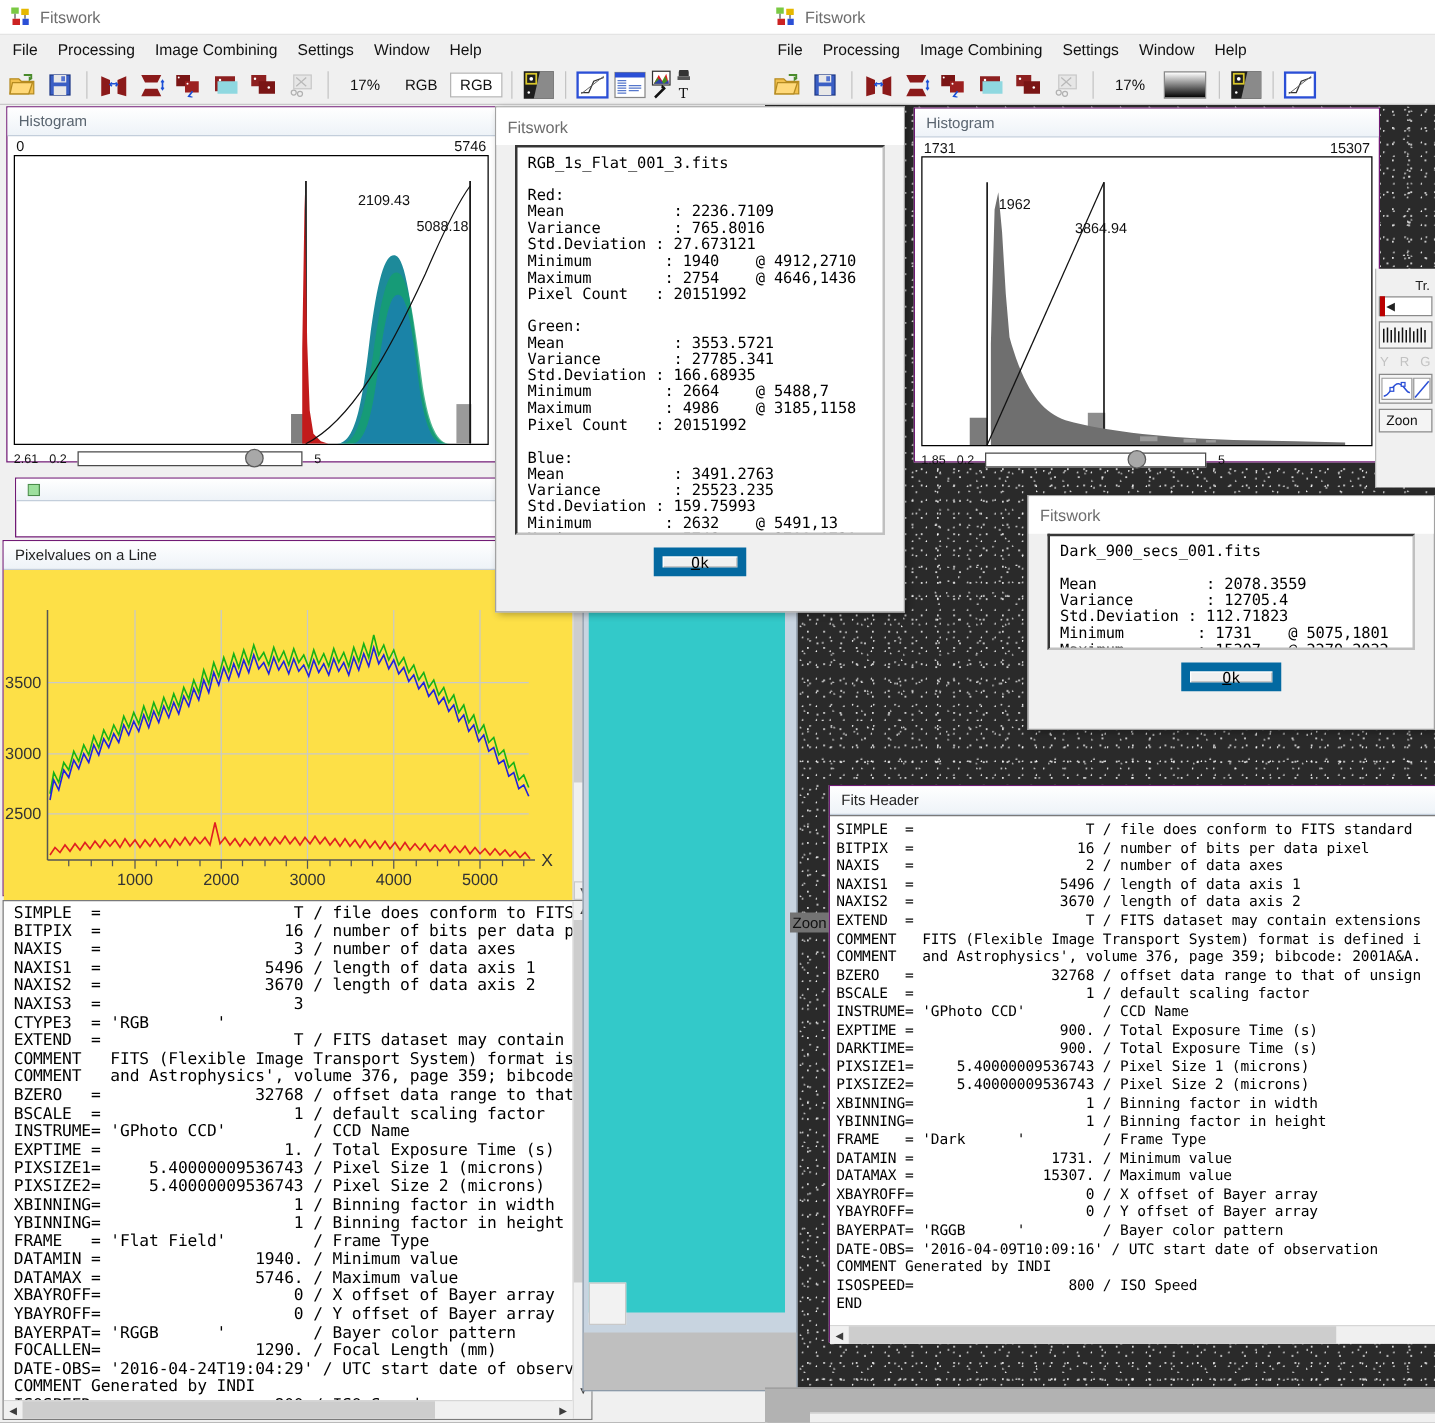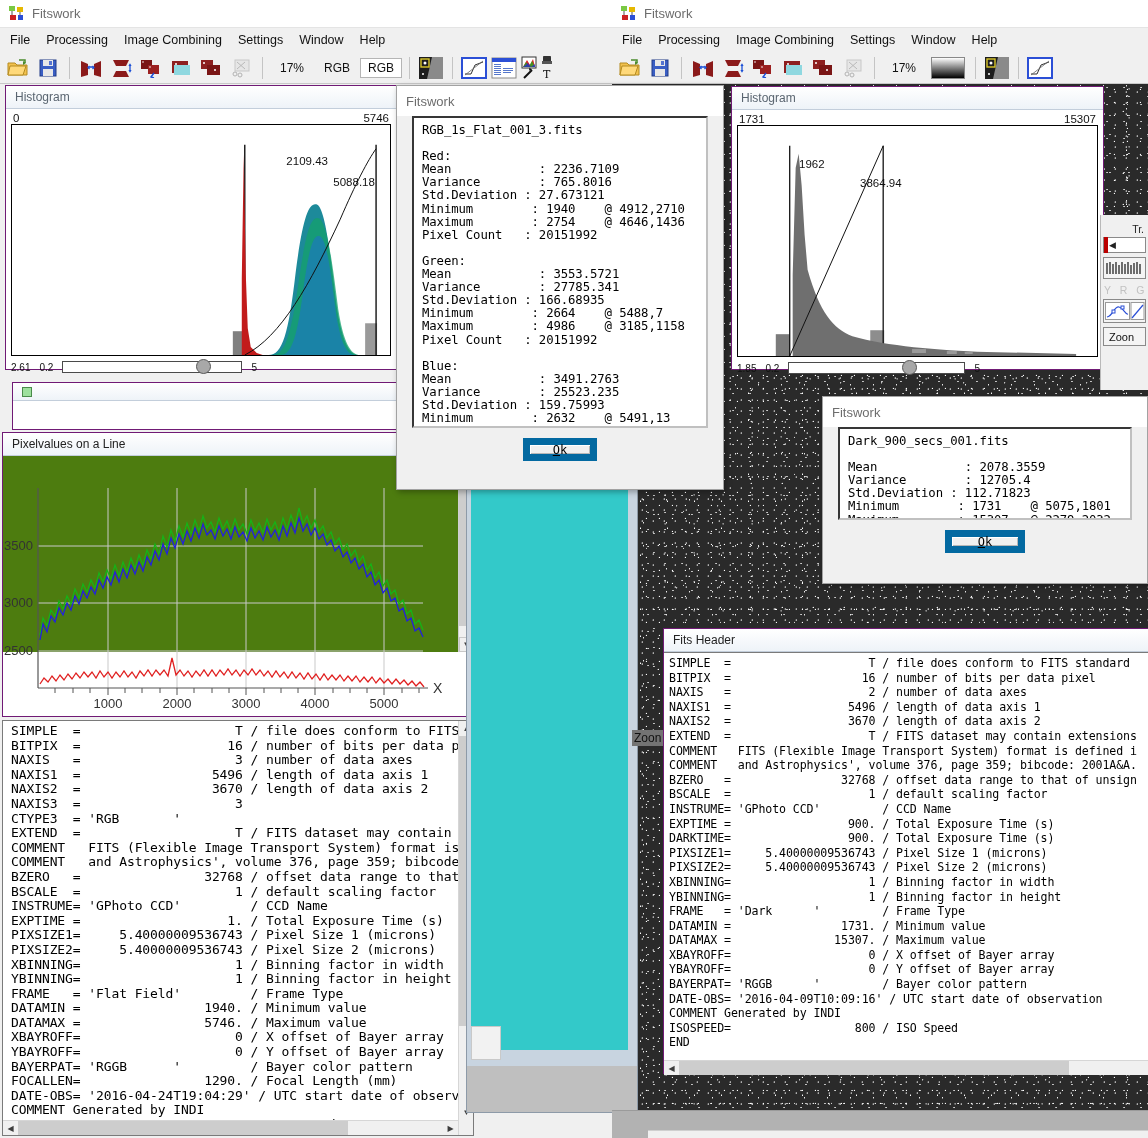--- a/index.html
+++ b/index.html
@@ -367,21 +367,21 @@
     <div class="panel" style="left:12px; top:382px; width:460px; height:48px; background:#fff;">
       <div class="panel-title" style="height:18px;">
         <svg width="10" height="10" viewBox="0 0 10 10">
           <rect x="0.5" y="0.5" width="9" height="9" fill="#9de09d" stroke="#4a8b4a"></rect>
         </svg>
       </div>
     </div>
 
     <div class="panel" style="left:2px; top:432px; width:472px; height:285px;">
       <div class="panel-title dark">Pixelvalues on a Line</div>
-      <div style="position:relative; width:100%; height:196px; background:#4d7c0f;">
+      <div style="position:relative; width:100%; height:264px; background:#fde047;">
         <svg width="455" height="252" viewBox="0 0 455 252" style="position:absolute;left:0;top:2px;">
 
           <g stroke="#c9c9c9" stroke-width="1">
             <line x1="35" y1="88" x2="420" y2="88"></line>
             <line x1="35" y1="145" x2="420" y2="145"></line>
             <line x1="35" y1="193" x2="420" y2="193"></line>
             <line x1="105" y1="30" x2="105" y2="230"></line>
             <line x1="174" y1="30" x2="174" y2="230"></line>
             <line x1="243" y1="30" x2="243" y2="230"></line>
             <line x1="312" y1="30" x2="312" y2="230"></line>

